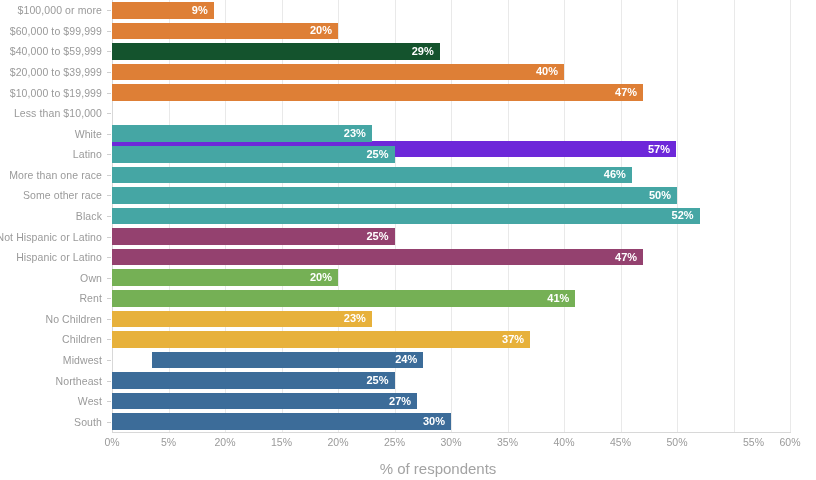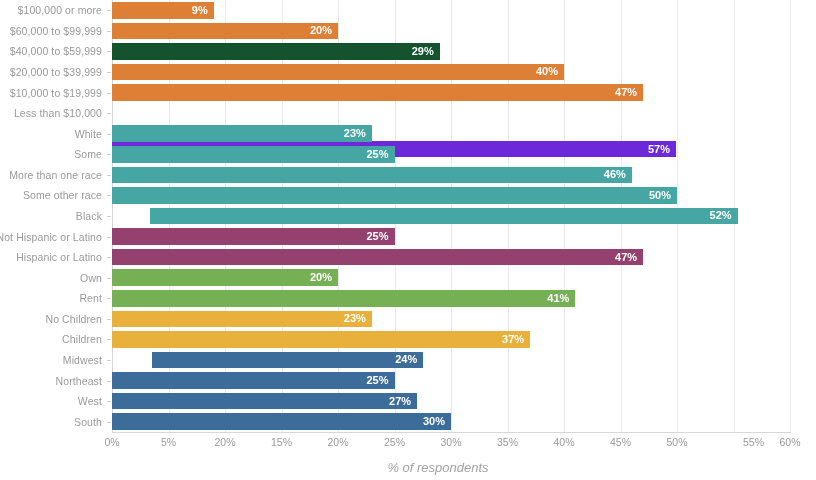--- a/index.html
+++ b/index.html
@@ -125,25 +125,24 @@
     color: #9a9a9a;
     white-space: nowrap;
   }
 
   .x-axis-title {
     position: absolute;
     left: 0;
     top: 460px;
     width: 816px;
     text-align: center;
-    font-size: 13px;
+    font-size: 15px;
     color: #a3a3a3;
     padding-left: 60px;
     box-sizing: border-box;
-    font-style: italic;
   }
 </style>
 </head>
 <body>
 
 <div id="chart-root">
 
   <div class="plot-area">
     <div class="gridlines" id="gridlines">
         <div class="gridline axis-zero" style="left: 0px;"></div>
@@ -205,21 +204,21 @@
         </div>
         <div class="row" style="top: 123.429px; height: 20.5714px;">
           <div class="tick-stub"></div>
           <div class="row-label">White</div>
           <div class="bar" style="width: 259.9px; background: rgb(69, 166, 164);">
             <span class="bar-value">23%</span>
           </div>
         </div>
         <div class="row" style="top: 144px; height: 20.5714px;">
           <div class="tick-stub"></div>
-          <div class="row-label">Some</div>
+          <div class="row-label">Latino</div>
           <div class="bar" style="width: 282.5px; background: rgb(69, 166, 164);">
             <span class="bar-value">25%</span>
           </div>
         </div>
         <div class="row" style="top: 164.571px; height: 20.5714px;">
           <div class="tick-stub"></div>
           <div class="row-label">More than one race</div>
           <div class="bar" style="width: 519.8px; background: rgb(69, 166, 164);">
             <span class="bar-value">46%</span>
           </div>
@@ -227,21 +226,21 @@
         <div class="row" style="top: 185.143px; height: 20.5714px;">
           <div class="tick-stub"></div>
           <div class="row-label">Some other race</div>
           <div class="bar" style="width: 565px; background: rgb(69, 166, 164);">
             <span class="bar-value">50%</span>
           </div>
         </div>
         <div class="row" style="top: 205.714px; height: 20.5714px;">
           <div class="tick-stub"></div>
           <div class="row-label">Black</div>
-          <div class="bar" style="width: 587.6px; background: rgb(69, 166, 164); margin-left: 38px;">
+          <div class="bar" style="width: 587.6px; background: rgb(69, 166, 164);">
             <span class="bar-value">52%</span>
           </div>
         </div>
         <div class="row" style="top: 226.286px; height: 20.5714px;">
           <div class="tick-stub"></div>
           <div class="row-label">Not Hispanic or Latino</div>
           <div class="bar" style="width: 282.5px; background: rgb(148, 65, 111);">
             <span class="bar-value">25%</span>
           </div>
         </div>

